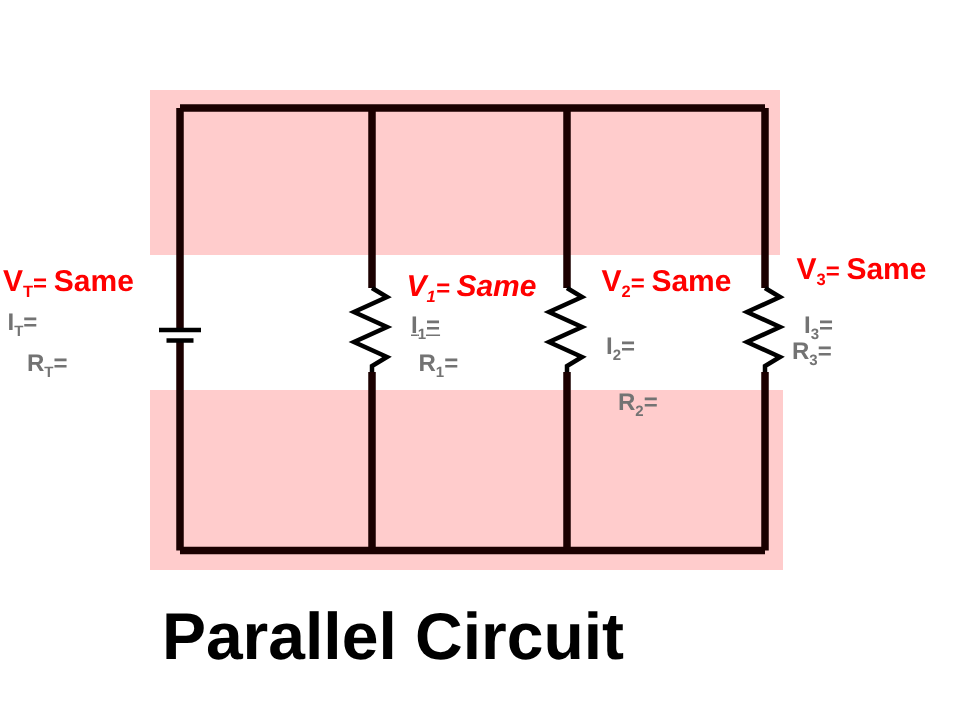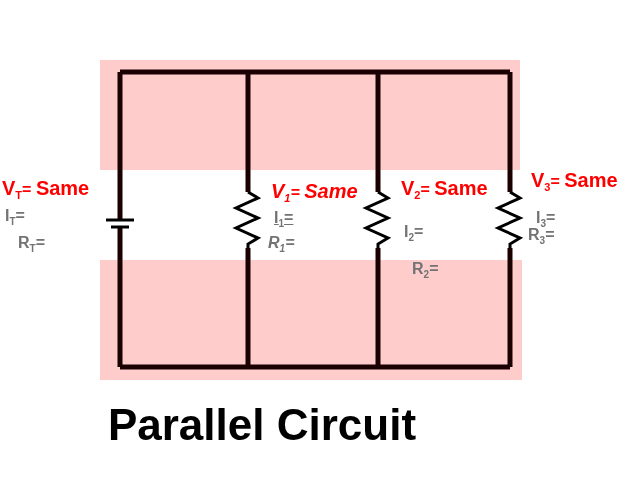--- a/index.html
+++ b/index.html
@@ -41,21 +41,21 @@
     <polyline points="510,192 520,198 498,208 520,218 498,228 520,238 510,244 510,248"></polyline>
   </g>
 </svg>
 
 <div class="lbl v" style="left:2px;top:178px;"><span>V</span><sub>T</sub><span style="font-size:16px">= </span><span>Same</span></div>
 <div class="lbl small" style="left:5px;top:208px;"><span>I</span><sub>T</sub><span>=</span></div>
 <div class="lbl small" style="left:3px;top:235px;margin-left:15px;"><span>R</span><sub>T</sub><span>=</span></div>
 
 <div class="lbl v" style="left:271px;top:181px;font-style:italic;"><span>V</span><sub>1</sub><span style="font-size:16px">= </span><span>Same</span></div>
 <div class="lbl small" style="left:274px;top:210px;text-decoration:underline;"><span>I</span><sub>1</sub><span>=</span></div>
-<div class="lbl small" style="left:268px;top:235px;font-style:italic;"><span>R</span><sub>1</sub><span>=</span></div>
+<div class="lbl small" style="left:279px;top:235px;"><span>R</span><sub>1</sub><span>=</span></div>
 
 <div class="lbl v" style="left:401px;top:178px;"><span>V</span><sub>2</sub><span style="font-size:16px">= </span><span>Same</span></div>
 <div class="lbl small" style="left:404px;top:224px;"><span>I</span><sub>2</sub><span>=</span></div>
 <div class="lbl small" style="left:412px;top:235px;margin-top:26px;"><span>R</span><sub>2</sub><span>=</span></div>
 
 <div class="lbl v" style="left:531px;top:170px;"><span>V</span><sub>3</sub><span style="font-size:16px">= </span><span>Same</span></div>
 <div class="lbl small" style="left:536px;top:210px;text-align:center;"><span>I</span><sub>3</sub><span>=</span></div>
 <div class="lbl small" style="left:528px;top:227px;"><span>R</span><sub>3</sub><span>=</span></div>
 
 <div class="title">Parallel Circuit</div>

